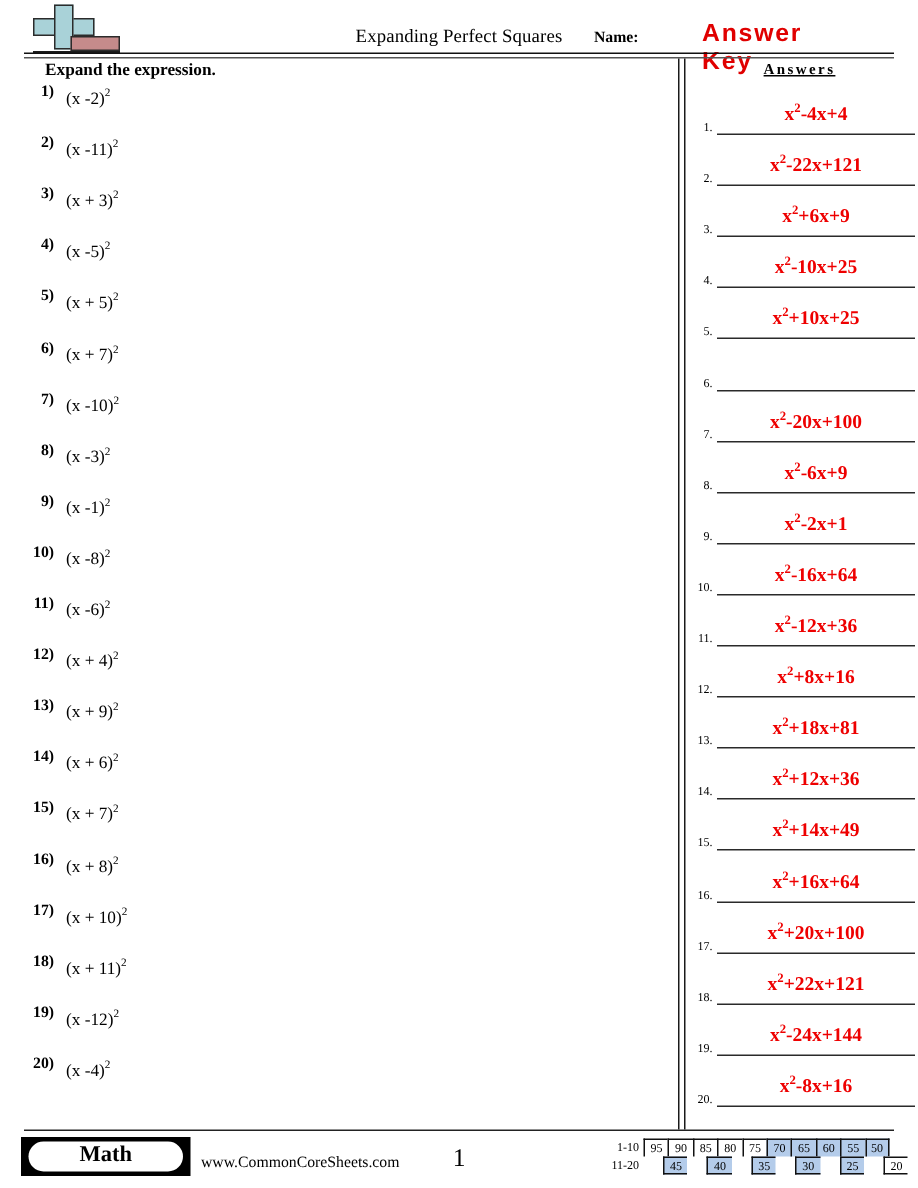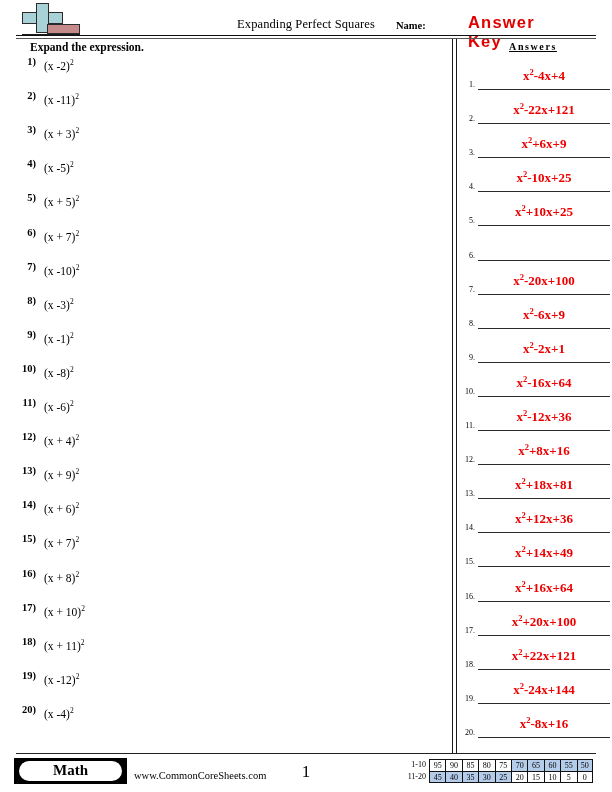--- a/index.html
+++ b/index.html
@@ -298,21 +298,21 @@
     font-size: 8px;
     font-family: "Liberation Serif", serif;
     vertical-align: top;
     border-left: 0.8px solid #111;
     border-top: 0.8px solid #111;
     box-sizing: border-box;
     background: #ffffff;
   }
   .sg-cell.shaded { background: #b4ccea; }
   .sg-cell.last { border-right: 0.8px solid #111; }
-  .sg-row.bottom .sg-cell { border-bottom: 0.8px solid #111; }
+  .sg-row.bottom .sg-cell { border-bottom: 0.8px solid #111; margin-left: 13px; }
 </style>
 </head>
 <body>
 
 <div id="header">
 
   <div id="logo">
     <div class="logo-plus-h"></div>
     <div class="logo-plus-v"></div>
     <div class="logo-plus-inner"></div>

